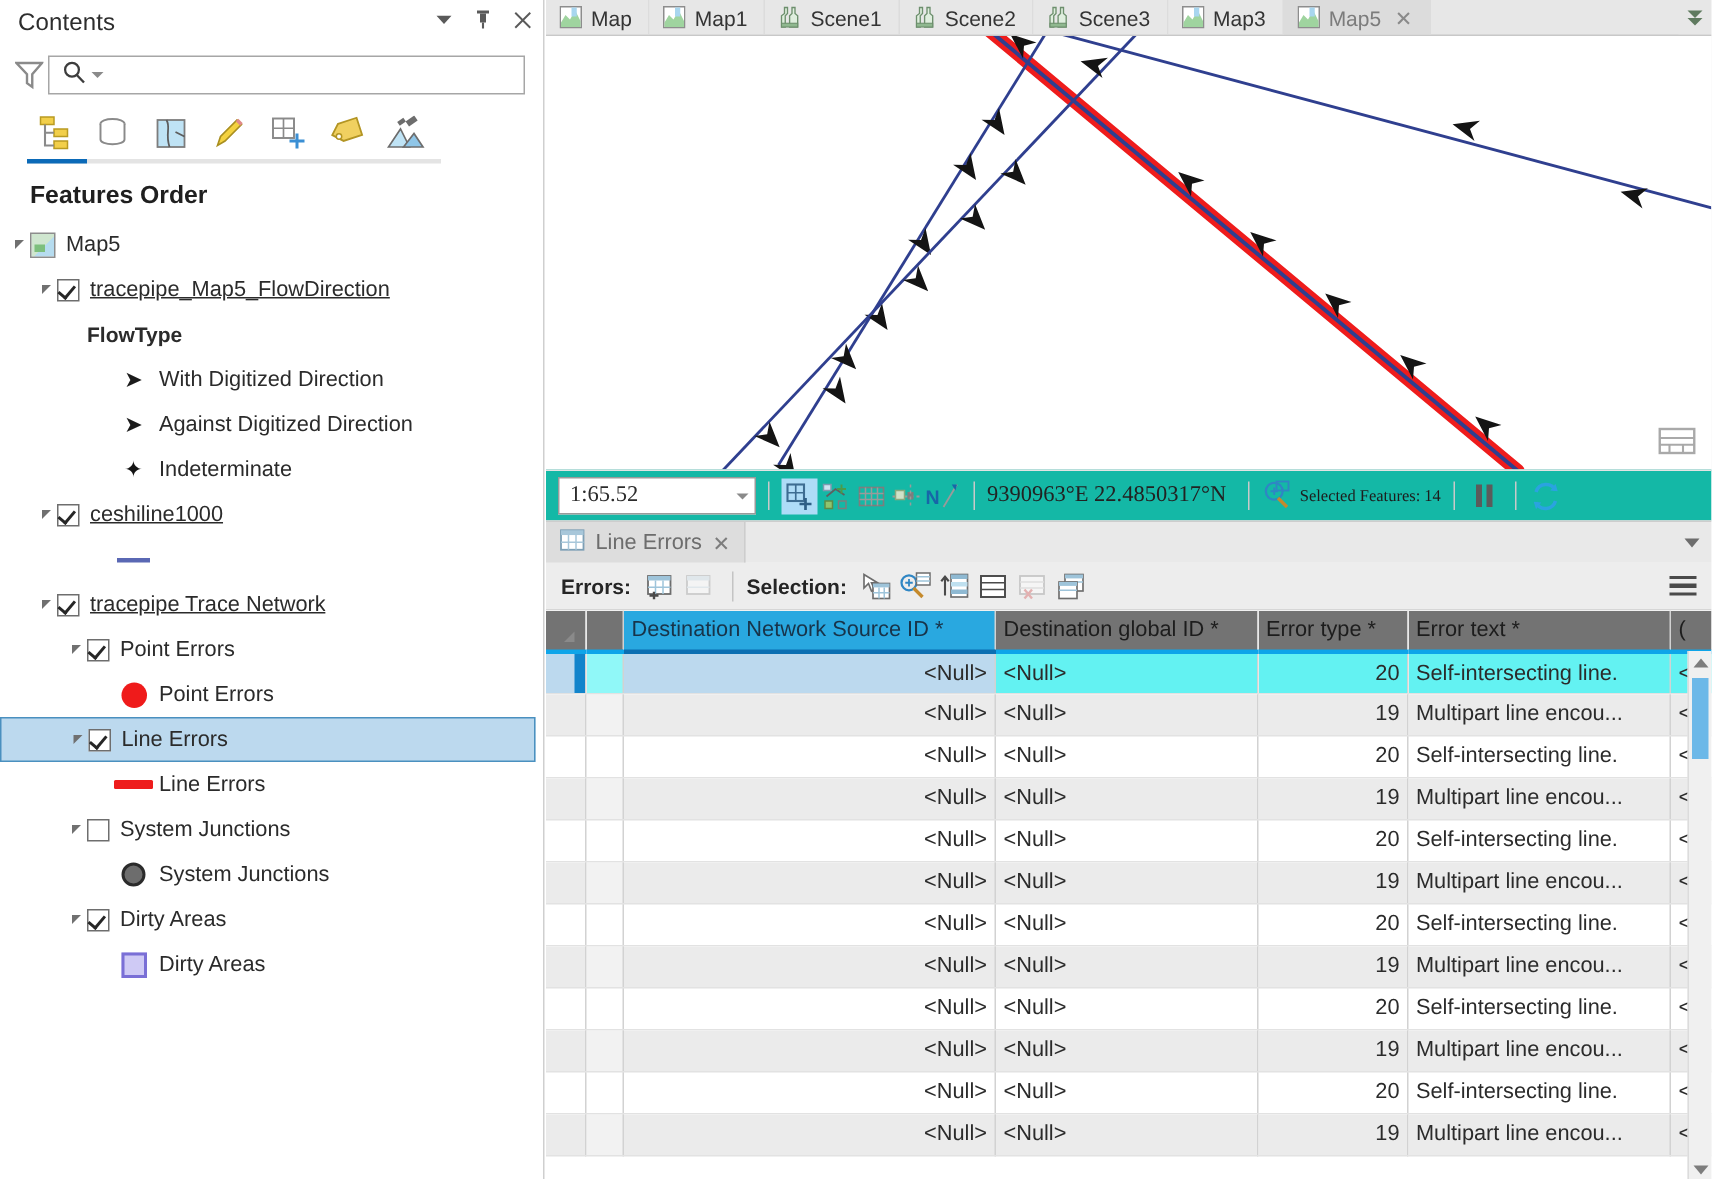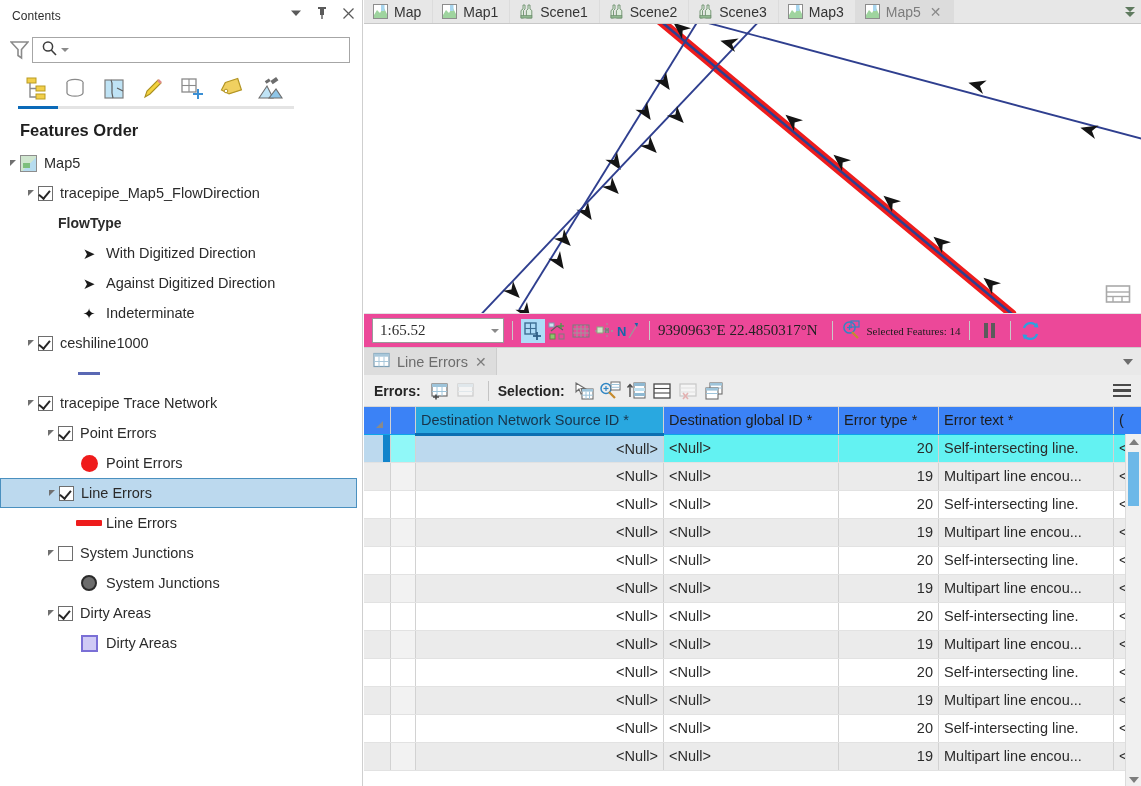--- a/index.html
+++ b/index.html
@@ -22,21 +22,21 @@
     background: #ffffff;
     border-right: 1px solid #cfcfcf;
   }
   .pane-header {
     position: relative;
     height: 32px;
     padding: 0 6px 0 12px;
     display: flex; align-items: center;
   }
   .pane-title {
-    font-size: 12px;
+    font-size: 16px;
     color: #2d2d2d;
     letter-spacing: .1px;
   }
   .pane-hdr-btns {
     position: absolute; right: 6px; top: 4px;
     display: flex; align-items: center; gap: 10px;
     color: #5a5a5a;
   }
   .hdr-btn { width: 16px; height: 18px; display:flex; align-items:center; justify-content:center; cursor: default; }
   .hdr-btn svg { display:block; }
@@ -153,21 +153,21 @@
   .sym-arrow { font-size: 15px; color: #1b1b1b; line-height:1; }
   .sym-diamond { color:#141414; font-size: 15px; line-height:1; }
   .sym-dot-red { width:17px;height:17px;border-radius:50%;background:#ef1b1b; }
   .sym-line-red { width:26px;height:6px;background:#ee1c1c;border-radius:1px; }
   .sym-line-blue { width:22px;height:3px;background:#5a68b4; }
   .sym-circle-grey { width:16px;height:16px;border-radius:50%;background:#6d6d6d;border:2px solid #2b2b2b; }
   .sym-square-violet { width:17px;height:17px;background:#cfcaf5;border:2px solid #7a6fd6; }
 
   
   .ind0 { padding-left: 6px; }
-  .ind1 { padding-left: 24px; }
+  .ind1 { padding-left: 24px; text-decoration: underline; }
   .ind2 { padding-left: 44px; }
   .ind3 { padding-left: 62px; }
 
   
   #right {
     position: absolute; left: 364px; top: 0;
     width: 777px; height: 786px;
     background: #f4f4f4;
   }
 
@@ -213,21 +213,21 @@
   .map-overlay-btn {
     position: absolute; right: 10px; bottom: 8px;
     width: 26px; height: 22px;
     opacity: .75;
   }
 
   
   #mapstatus {
     position: relative;
     height: 34px;
-    background: #ec4899;
+    background: #14b8a6;
     border-top: 1px solid #e3e3e3;
     display: flex; align-items: center;
     padding-left: 8px;
     gap: 0;
   }
   .scale-box {
     width: 132px; height: 25px;
     border: 1px solid #9a9a9a;
     background: #fff;
     display: flex; align-items: center;
@@ -309,22 +309,22 @@
   table.grid th, table.grid td {
     border-right: 1px solid #d2d2d2;
     border-bottom: 1px solid #e2e2e2;
     height: 28px;
     padding: 0 5px;
     overflow: hidden;
     white-space: nowrap;
     font-weight: normal;
   }
   table.grid thead th {
-    background: #3b82f6;
-    border-bottom: 1px solid #0ea5e9;
+    background: #737373;
+    border-bottom: 3px solid #0ea5e9;
     color: #1d1d1d;
     text-align: left;
     height: 27px;
   }
   table.grid thead th.sel {
     background: #2ca6e8;
     background: #29a8e0;
     color: #18344a;
     border-bottom: 3px solid #0b6fb2;
   }

